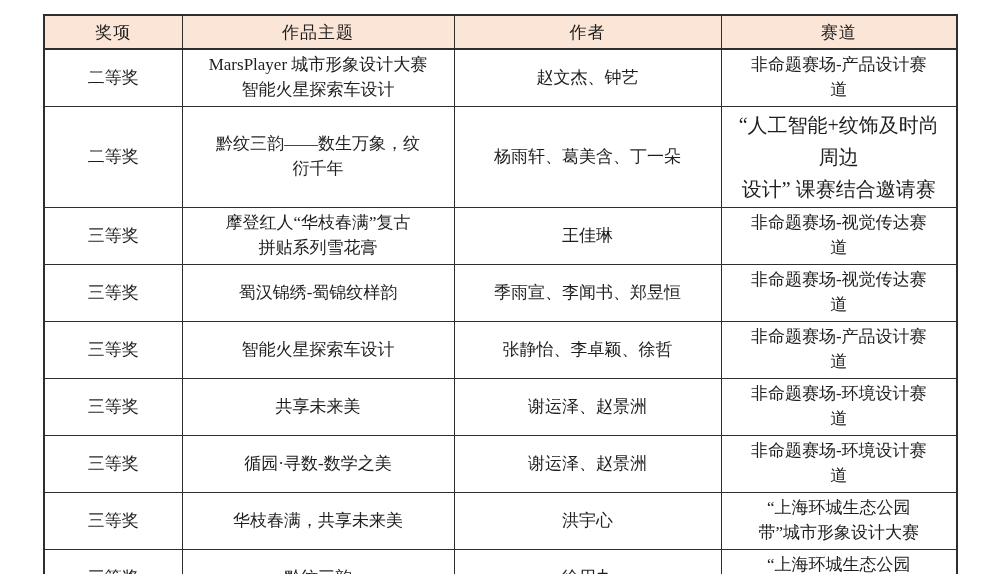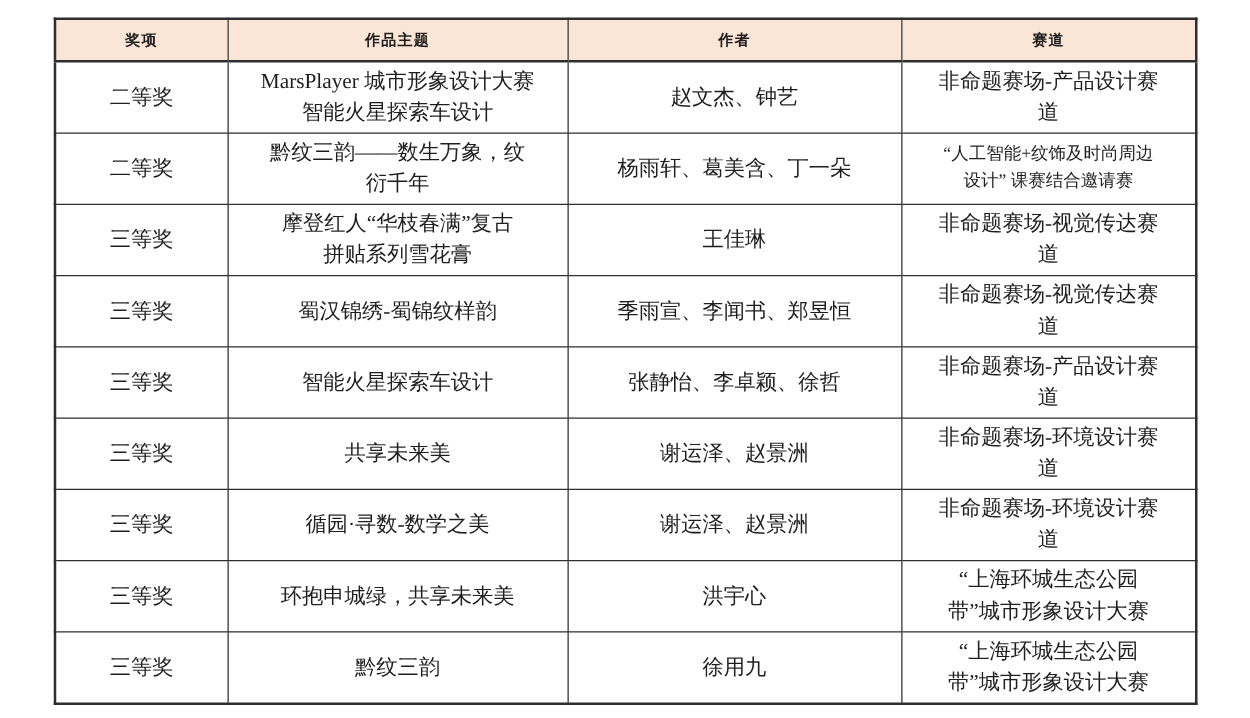--- a/index.html
+++ b/index.html
@@ -33,33 +33,33 @@
     border: 1px solid var(--border, #2e2e2e);
     text-align: center;
     vertical-align: middle;
     color: var(--text, #1e1e1e);
     padding: 2px 8px;
     overflow: hidden;
   }
   table.awards thead th {
     background: var(--header-bg, #fbe5d6);
     height: 28px;
-    font-size: 12px;
-    font-weight: bold;
+    font-size: 17px;
+    font-weight: normal;
     letter-spacing: 1px;
     border-bottom-width: 2px;
   }
   table.awards tbody td {
     height: 52px;
     font-size: 17px;
     line-height: 1.45;
     white-space: pre-line;
   }
   table.awards tbody td.small {
-    font-size: 14px;
+    font-size: 20px;
     line-height: 1.6;
   }
 </style>
 </head>
 <body>
 
 <div class="page">
   <table class="awards">
     <colgroup>
       <col style="width:138px">
@@ -123,21 +123,21 @@
       </tr>
       <tr>
         <td>三等奖</td>
         <td>循园·寻数-数学之美</td>
         <td>谢运泽、赵景洲</td>
         <td>非命题赛场-环境设计赛
 道</td>
       </tr>
       <tr>
         <td>三等奖</td>
-        <td>环抱申城绿，共享未来美</td>
+        <td>华枝春满，共享未来美</td>
         <td>洪宇心</td>
         <td>“上海环城生态公园
 带”城市形象设计大赛</td>
       </tr>
       <tr>
         <td>三等奖</td>
         <td>黔纹三韵</td>
         <td>徐用九</td>
         <td>“上海环城生态公园
 带”城市形象设计大赛</td>

